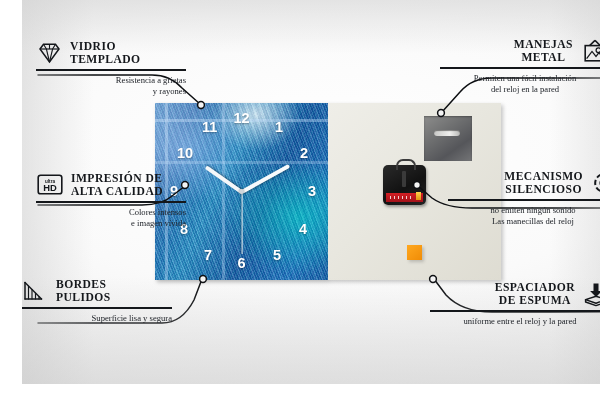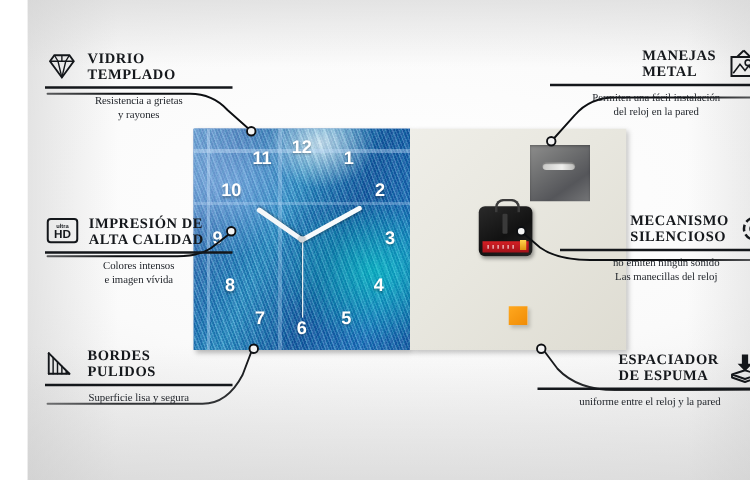--- a/index.html
+++ b/index.html
@@ -103,28 +103,28 @@
   .callout{position:absolute;}
   .co-head{display:flex;align-items:center;gap:7px;}
   .co-title{font-family:"Liberation Serif",serif;font-weight:700;
     font-size:11.6px;line-height:1.12;letter-spacing:.45px;color:#15181c;
     text-transform:uppercase;}
   .rule{height:1.6px;background:#14171b;margin:3px 0 4px;}
   .co-desc{font-family:"Liberation Serif",serif;font-size:8.6px;line-height:1.3;color:#20242a;}
   .ic{flex:0 0 auto;display:block;}
   .left .co-head{justify-content:flex-start;}
   .left .co-title{text-align:left;}
-  .left .co-desc{text-align:center;}
+  .left .co-desc{text-align:right;}
   .right .co-head{justify-content:flex-end;}
-  .right .co-title{text-align:left;}
+  .right .co-title{text-align:center;}
   .right .co-desc{text-align:center;}
 
   #l1{left:14px;top:40px;width:150px;}
   #l2{left:14px;top:172px;width:150px;}
-  #l3{left:14px;top:278px;width:150px;}
+  #l3{left:0;top:278px;width:150px;}
   #r1{right:12px;top:38px;width:170px;}
   #r2{right:4px;top:170px;width:170px;}
   #r3{right:12px;top:281px;width:180px;}
 
   #wires{position:absolute;inset:0;pointer-events:none;}
 </style>
 </head>
 <body>
 
 <div id="stage">

